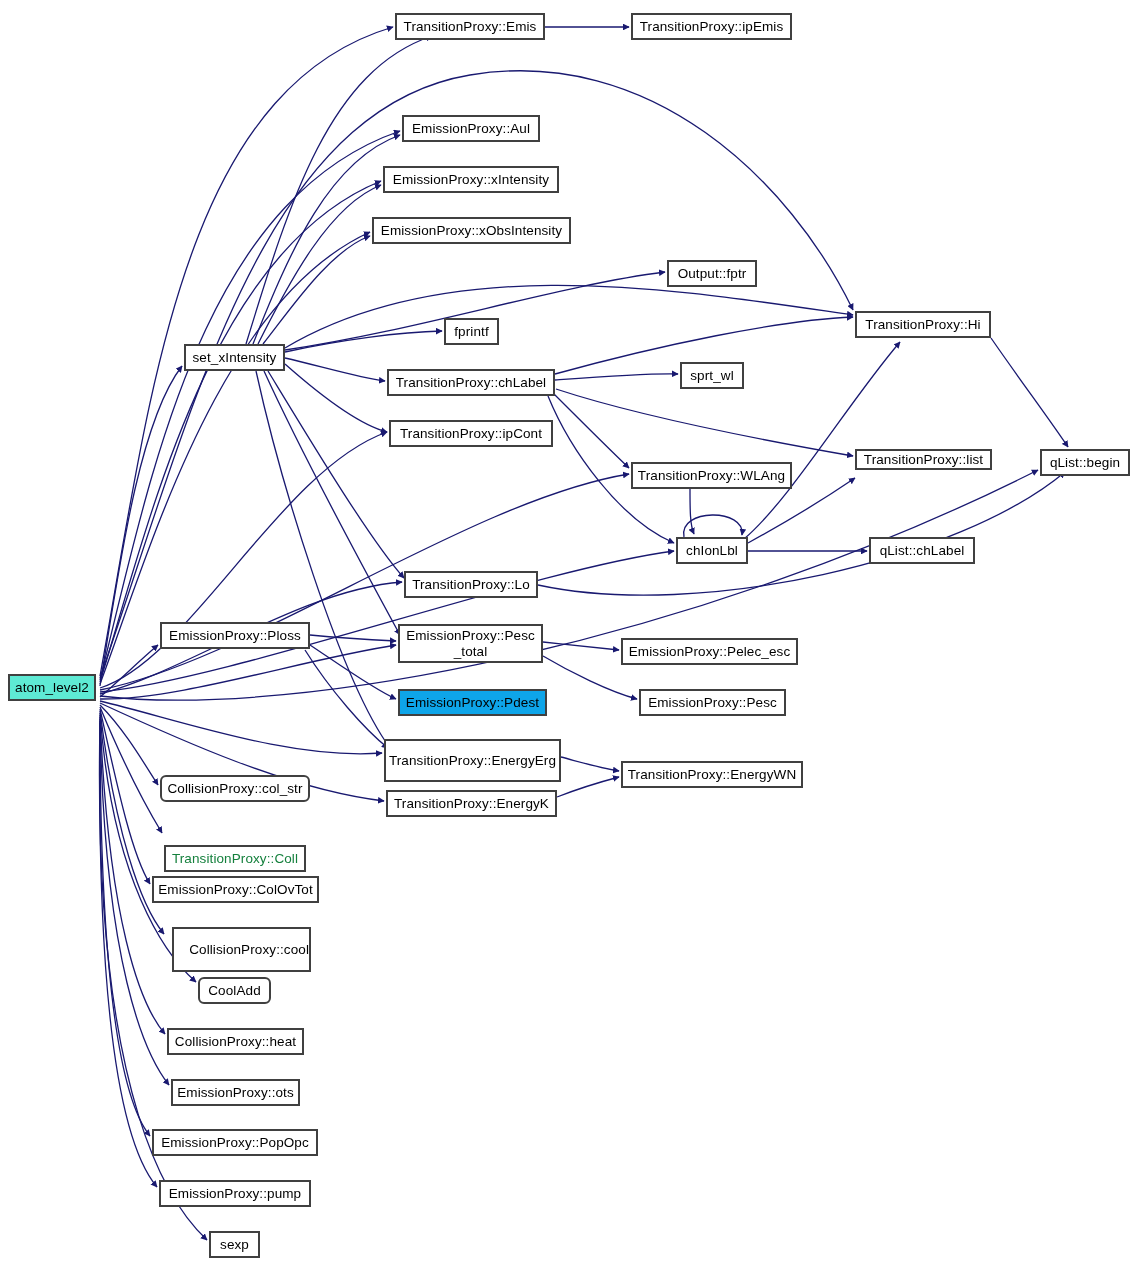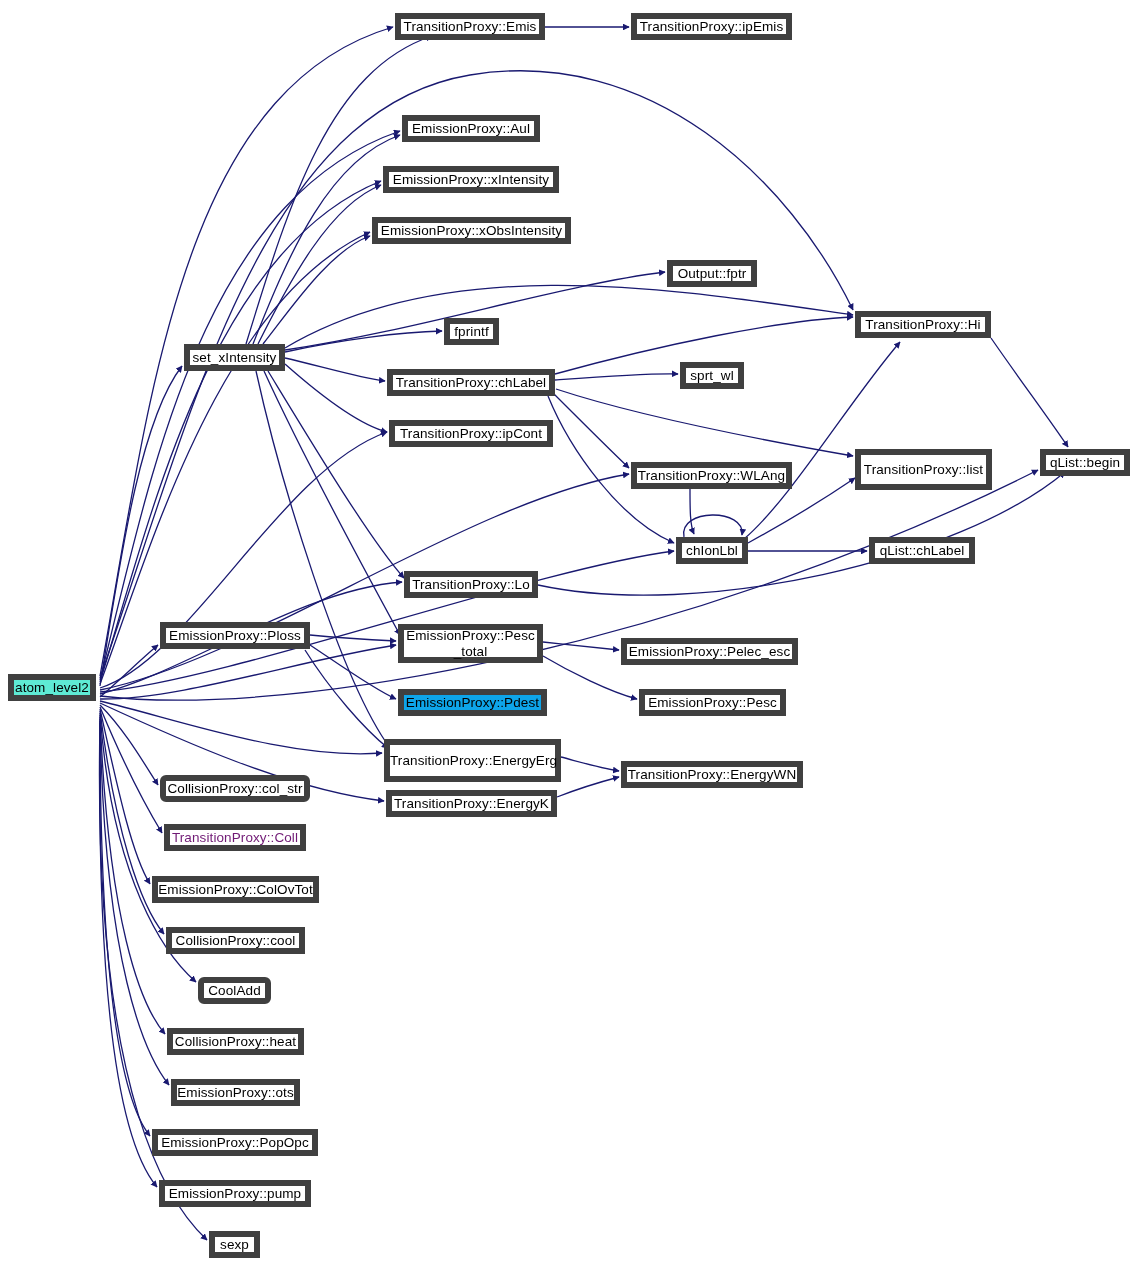--- a/index.html
+++ b/index.html
@@ -3,21 +3,21 @@
 <meta charset="utf-8">
 <title>atom_level2 call graph</title>
 <style>
   html,body{margin:0;padding:0;background:#ffffff;}
   body{font-family:"Liberation Sans", sans-serif;}
   #canvas{position:relative;width:1136px;height:1263px;background:#ffffff;overflow:hidden;}
   #edges{position:absolute;left:0;top:0;width:1136px;height:1263px;}
   .node{
     position:absolute;
     box-sizing:border-box;
-    border:6px solid #0f766e;
+    border:2px solid #0f766e;
     background:#ffffff;
     color:#000000;
     font-size:13.5px;
     line-height:1.12;
     display:flex;
     align-items:center;
     justify-content:center;
     text-align:center;
     white-space:pre-line;
     letter-spacing:0.1px;
@@ -102,39 +102,39 @@
       <div class="node" style="left: 402px; top: 115px; width: 138px; height: 27px; border-color: rgb(64, 64, 64); background: rgb(255, 255, 255); color: rgb(0, 0, 0);"><span class="lbl">EmissionProxy::Aul</span></div>
       <div class="node" style="left: 383px; top: 166px; width: 176px; height: 27px; border-color: rgb(64, 64, 64); background: rgb(255, 255, 255); color: rgb(0, 0, 0);"><span class="lbl">EmissionProxy::xIntensity</span></div>
       <div class="node" style="left: 372px; top: 217px; width: 199px; height: 27px; border-color: rgb(64, 64, 64); background: rgb(255, 255, 255); color: rgb(0, 0, 0);"><span class="lbl">EmissionProxy::xObsIntensity</span></div>
       <div class="node" style="left: 667px; top: 260px; width: 90px; height: 27px; border-color: rgb(64, 64, 64); background: rgb(255, 255, 255); color: rgb(0, 0, 0);"><span class="lbl">Output::fptr</span></div>
       <div class="node" style="left: 855px; top: 311px; width: 136px; height: 27px; border-color: rgb(64, 64, 64); background: rgb(255, 255, 255); color: rgb(0, 0, 0);"><span class="lbl">TransitionProxy::Hi</span></div>
       <div class="node" style="left: 444px; top: 318px; width: 55px; height: 27px; border-color: rgb(64, 64, 64); background: rgb(255, 255, 255); color: rgb(0, 0, 0);"><span class="lbl">fprintf</span></div>
       <div class="node" style="left: 184px; top: 344px; width: 101px; height: 27px; border-color: rgb(64, 64, 64); background: rgb(255, 255, 255); color: rgb(0, 0, 0);"><span class="lbl">set_xIntensity</span></div>
       <div class="node" style="left: 387px; top: 369px; width: 168px; height: 27px; border-color: rgb(64, 64, 64); background: rgb(255, 255, 255); color: rgb(0, 0, 0);"><span class="lbl">TransitionProxy::chLabel</span></div>
       <div class="node" style="left: 680px; top: 362px; width: 64px; height: 27px; border-color: rgb(64, 64, 64); background: rgb(255, 255, 255); color: rgb(0, 0, 0);"><span class="lbl">sprt_wl</span></div>
       <div class="node" style="left: 389px; top: 420px; width: 164px; height: 27px; border-color: rgb(64, 64, 64); background: rgb(255, 255, 255); color: rgb(0, 0, 0);"><span class="lbl">TransitionProxy::ipCont</span></div>
-      <div class="node" style="left: 855px; top: 449px; width: 137px; height: 41px; border-color: rgb(64, 64, 64); background: rgb(255, 255, 255); color: rgb(0, 0, 0);"><span class="lbl">TransitionProxy::list</span></div>
+      <div class="node" style="left: 855px; top: 449px; width: 137px; height: 21px; border-color: rgb(64, 64, 64); background: rgb(255, 255, 255); color: rgb(0, 0, 0);"><span class="lbl">TransitionProxy::list</span></div>
       <div class="node" style="left: 1040px; top: 449px; width: 90px; height: 27px; border-color: rgb(64, 64, 64); background: rgb(255, 255, 255); color: rgb(0, 0, 0);"><span class="lbl">qList::begin</span></div>
       <div class="node" style="left: 631px; top: 462px; width: 161px; height: 27px; border-color: rgb(64, 64, 64); background: rgb(255, 255, 255); color: rgb(0, 0, 0);"><span class="lbl">TransitionProxy::WLAng</span></div>
       <div class="node" style="left: 676px; top: 537px; width: 72px; height: 27px; border-color: rgb(64, 64, 64); background: rgb(255, 255, 255); color: rgb(0, 0, 0);"><span class="lbl">chIonLbl</span></div>
       <div class="node" style="left: 869px; top: 537px; width: 106px; height: 27px; border-color: rgb(64, 64, 64); background: rgb(255, 255, 255); color: rgb(0, 0, 0);"><span class="lbl">qList::chLabel</span></div>
       <div class="node" style="left: 404px; top: 571px; width: 134px; height: 27px; border-color: rgb(64, 64, 64); background: rgb(255, 255, 255); color: rgb(0, 0, 0);"><span class="lbl">TransitionProxy::Lo</span></div>
       <div class="node" style="left: 160px; top: 622px; width: 150px; height: 27px; border-color: rgb(64, 64, 64); background: rgb(255, 255, 255); color: rgb(0, 0, 0);"><span class="lbl">EmissionProxy::Ploss</span></div>
       <div class="node" style="left: 398px; top: 624px; width: 145px; height: 39px; border-color: rgb(64, 64, 64); background: rgb(255, 255, 255); color: rgb(0, 0, 0);"><span class="lbl">EmissionProxy::Pesc
 _total</span></div>
       <div class="node" style="left: 621px; top: 638px; width: 177px; height: 27px; border-color: rgb(64, 64, 64); background: rgb(255, 255, 255); color: rgb(0, 0, 0);"><span class="lbl">EmissionProxy::Pelec_esc</span></div>
       <div class="node" style="left: 639px; top: 689px; width: 147px; height: 27px; border-color: rgb(64, 64, 64); background: rgb(255, 255, 255); color: rgb(0, 0, 0);"><span class="lbl">EmissionProxy::Pesc</span></div>
       <div class="node" style="left: 398px; top: 689px; width: 149px; height: 27px; border-color: rgb(64, 64, 64); background: #0ea5e9; color: rgb(0, 0, 0);"><span class="lbl">EmissionProxy::Pdest</span></div>
       <div class="node" style="left: 384px; top: 739px; width: 177px; height: 43px; border-color: rgb(64, 64, 64); background: rgb(255, 255, 255); color: rgb(0, 0, 0);"><span class="lbl">TransitionProxy::EnergyErg</span></div>
       <div class="node" style="left: 621px; top: 761px; width: 182px; height: 27px; border-color: rgb(64, 64, 64); background: rgb(255, 255, 255); color: rgb(0, 0, 0);"><span class="lbl">TransitionProxy::EnergyWN</span></div>
       <div class="node" style="left: 386px; top: 790px; width: 171px; height: 27px; border-color: rgb(64, 64, 64); background: rgb(255, 255, 255); color: rgb(0, 0, 0);"><span class="lbl">TransitionProxy::EnergyK</span></div>
       <div class="node" style="left: 160px; top: 775px; width: 150px; height: 27px; border-color: rgb(64, 64, 64); background: rgb(255, 255, 255); color: rgb(0, 0, 0); border-radius: 6px;"><span class="lbl">CollisionProxy::col_str</span></div>
-      <div class="node" style="left: 164px; top: 824px; width: 142px; height: 27px; border-color: rgb(64, 64, 64); background: rgb(255, 255, 255); color: #701a75;"><span class="lbl">TransitionProxy::Coll</span></div>
+      <div class="node" style="left: 164px; top: 845px; width: 142px; height: 27px; border-color: rgb(64, 64, 64); background: rgb(255, 255, 255); color: #15803d;"><span class="lbl">TransitionProxy::Coll</span></div>
       <div class="node" style="left: 152px; top: 876px; width: 167px; height: 27px; border-color: rgb(64, 64, 64); background: rgb(255, 255, 255); color: rgb(0, 0, 0);"><span class="lbl">EmissionProxy::ColOvTot</span></div>
-      <div class="node" style="left: 166px; top: 927px; width: 139px; height: 27px; border-color: rgb(64, 64, 64); background: rgb(255, 255, 255); color: rgb(0, 0, 0);"><span class="lbl">CollisionProxy::cool</span></div>
+      <div class="node" style="left: 172px; top: 927px; width: 139px; height: 45px; border-color: rgb(64, 64, 64); background: rgb(255, 255, 255); color: rgb(0, 0, 0); text-align: right;"><span class="lbl">CollisionProxy::cool</span></div>
       <div class="node" style="left: 198px; top: 977px; width: 73px; height: 27px; border-color: rgb(64, 64, 64); background: rgb(255, 255, 255); color: rgb(0, 0, 0); border-radius: 6px;"><span class="lbl">CoolAdd</span></div>
       <div class="node" style="left: 167px; top: 1028px; width: 137px; height: 27px; border-color: rgb(64, 64, 64); background: rgb(255, 255, 255); color: rgb(0, 0, 0);"><span class="lbl">CollisionProxy::heat</span></div>
       <div class="node" style="left: 171px; top: 1079px; width: 129px; height: 27px; border-color: rgb(64, 64, 64); background: rgb(255, 255, 255); color: rgb(0, 0, 0);"><span class="lbl">EmissionProxy::ots</span></div>
       <div class="node" style="left: 152px; top: 1129px; width: 166px; height: 27px; border-color: rgb(64, 64, 64); background: rgb(255, 255, 255); color: rgb(0, 0, 0); text-align: center;"><span class="lbl">EmissionProxy::PopOpc</span></div>
       <div class="node" style="left: 159px; top: 1180px; width: 152px; height: 27px; border-color: rgb(64, 64, 64); background: rgb(255, 255, 255); color: rgb(0, 0, 0);"><span class="lbl">EmissionProxy::pump</span></div>
       <div class="node" style="left: 209px; top: 1231px; width: 51px; height: 27px; border-color: rgb(64, 64, 64); background: rgb(255, 255, 255); color: rgb(0, 0, 0);"><span class="lbl">sexp</span></div>
     </div>
 </div>
 
 </body></html>

